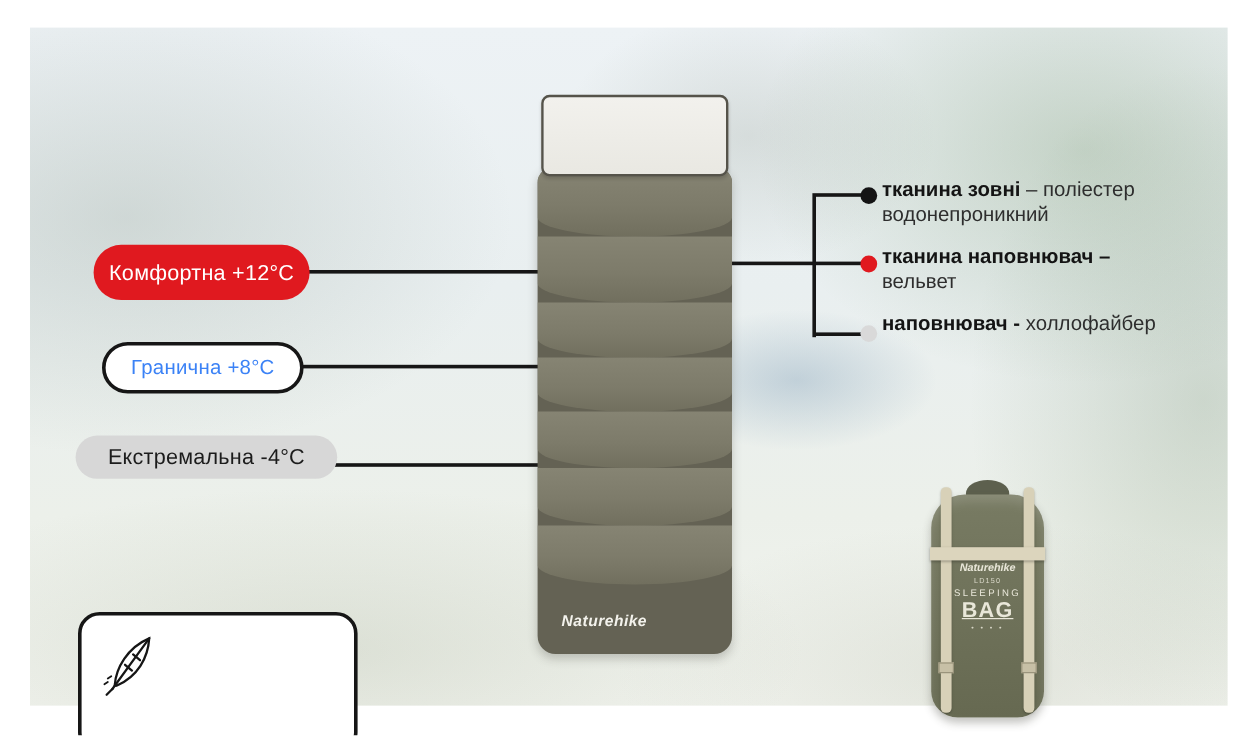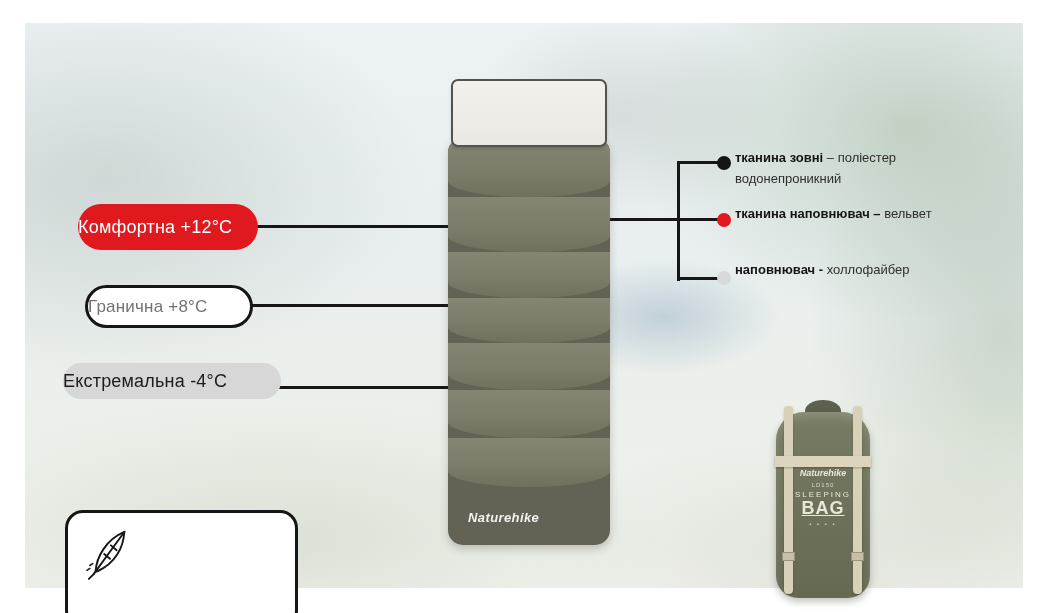--- a/index.html
+++ b/index.html
@@ -15,39 +15,39 @@
       radial-gradient(ellipse 420px 300px at 88% 18%, rgba(105,140,95,.30), transparent 65%),
       radial-gradient(ellipse 300px 430px at 98% 55%, rgba(125,150,120,.28), transparent 65%),
       radial-gradient(ellipse 260px 180px at 60% 16%, rgba(150,160,150,.25), transparent 60%),
       radial-gradient(ellipse 520px 320px at 8% 28%, rgba(145,160,150,.30), transparent 62%),
       radial-gradient(ellipse 640px 220px at 25% 92%, rgba(165,175,150,.28), transparent 62%),
       radial-gradient(ellipse 500px 200px at 80% 95%, rgba(175,180,160,.25), transparent 62%),
       linear-gradient(180deg,#edf2f5 0%, #e9eff0 38%, #ecf0ea 72%, #f2f4ef 100%);
   }
 
   
-  .pill { position:absolute; display:flex; align-items:center; 
+  .pill { position:absolute; display:flex; align-items:center; justify-content:center;
           font-size:18px; letter-spacing:.2px; }
   .pill-red { left:78px; top:204px; width:180px; height:46px; border-radius:24px;
               background:#e0191f; color:#ffffff; font-weight:500; }
   .pill-outline { left:85px; top:285px; width:168px; height:43px; border-radius:23px;
-              background:#ffffff; border:3px solid #161616; color:#737373; font-size:17px; }
+              background:#ffffff; border:3px solid #161616; color:#3b82f6; font-size:17px; }
   .pill-gray { left:63px; top:363px; width:218px; height:36px; border-radius:25px;
               background:#d7d7d7; color:#1c1c1c; }
 
   
   .cline { position:absolute; background:#161616; height:3px; }
   .cline-v { position:absolute; background:#161616; width:3px; }
   .dot { position:absolute; width:14px; height:14px; border-radius:50%; }
   .dot-black { background:#141414; }
   .dot-red { background:#e0191f; }
   .dot-gray { background:#d9d9d9; }
 
   
-  .mat { position:absolute; width:232px; font-size:13px; line-height:21px; color:#2e2e2e; }
+  .mat { position:absolute; width:232px; font-size:17px; line-height:21px; color:#2e2e2e; }
   .mat b { color:#141414; font-weight:700; }
 
   
   .bag-flap { position:absolute; left:451px; top:79px; width:156px; height:68px;
       background:linear-gradient(180deg,#f2f1ed,#e9e8e2); border:2px solid #55534a;
       border-radius:7px; z-index:3; box-shadow:0 2px 3px rgba(0,0,0,.15); }
   .bag-body { position:absolute; left:448px; top:140px; width:162px; height:405px;
       background:#646254; border-radius:12px 12px 15px 15px; overflow:hidden; z-index:2;
       display:flex; flex-direction:column; box-shadow:0 4px 8px rgba(60,60,50,.25); }
   .seg { width:100%;

